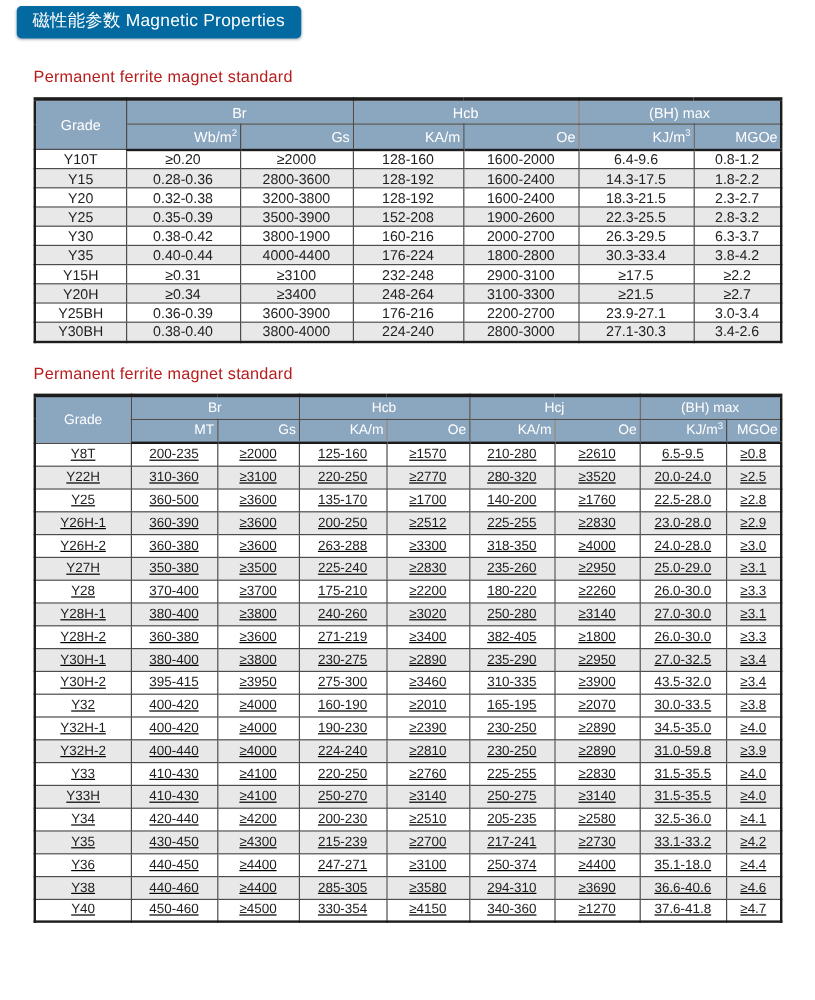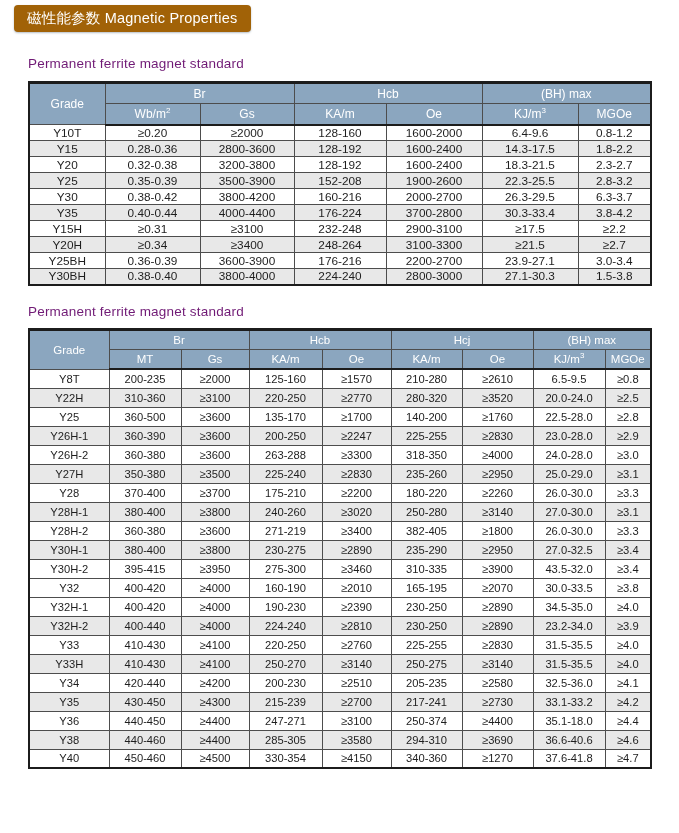--- a/index.html
+++ b/index.html
@@ -4,32 +4,32 @@
 <style>
   html,body { margin:0; padding:0; background:#ffffff; }
   body {
     width:679px; height:833px; overflow:hidden;
     font-family:"Liberation Sans", sans-serif;
     -webkit-font-smoothing:antialiased;
   }
   .title-bar {
     display:inline-block;
     margin:5px 0 0 14px;
-    background:#a16207;
+    background:#0369a1;
     color:#ffffff;
     font-size:14.5px;
     line-height:17px;
     padding:5px 14px 5px 13px;
     border-radius:4px;
     box-shadow:0 1px 2px rgba(90,110,130,0.45);
     letter-spacing:0.2px;
   }
   .section-heading {
     margin:24px 0 10px 28px;
-    color:#701a75;
+    color:#b91c1c;
     font-size:13.5px;
     font-weight:normal;
     letter-spacing:0.2px;
   }
   .section-heading.second { margin-top:18px; margin-bottom:9px; }
   table {
     border-collapse:collapse;
     table-layout:fixed;
     margin-left:28px;
     width:622px;
@@ -42,30 +42,30 @@
     vertical-align:middle;
     padding:0 2px;
     white-space:nowrap;
     overflow:hidden;
   }
   thead th {
     background:#8ba6bf;
     color:#ffffff;
     font-weight:normal;
   }
-  thead tr:last-child th { border-bottom:2px solid #1c1c1c; }
+  thead tr:last-child th { border-bottom:2px solid #1c1c1c;text-align:right; }
   td { color:#1e1e1e; }
   tr.shade td { background:#e8e8e8; }
   .t1 thead tr { height:21px; }
   .t1 thead th { font-size:12px; }
   .t1 tbody tr { height:16px; }
   .t1 td { font-size:11.8px; }
   .t2 thead tr { height:20px; }
   .t2 thead th { font-size:11.5px; }
-  .t2 tbody tr { height:19px; }
+  .t2 tbody tr { height:19px;text-decoration:underline; }
   .t2 td { font-size:11.2px; }
   sup { font-size:8px; line-height:0; }
 </style>
 </head>
 <body>
 
 <div>
 
   <div class="title-bar">磁性能参数  Magnetic Properties</div>
 
@@ -135,33 +135,33 @@
           <td>3500-3900</td>
           <td>152-208</td>
           <td>1900-2600</td>
           <td>22.3-25.5</td>
           <td>2.8-3.2</td>
         </tr>
 
         <tr>
           <td>Y30</td>
           <td>0.38-0.42</td>
-          <td>3800-4200</td>
+          <td>3800-1900</td>
           <td>160-216</td>
           <td>2000-2700</td>
           <td>26.3-29.5</td>
           <td>6.3-3.7</td>
         </tr>
 
         <tr class="shade">
           <td>Y35</td>
           <td>0.40-0.44</td>
           <td>4000-4400</td>
           <td>176-224</td>
-          <td>3700-2800</td>
+          <td>1800-2800</td>
           <td>30.3-33.4</td>
           <td>3.8-4.2</td>
         </tr>
 
         <tr>
           <td>Y15H</td>
           <td>≥0.31</td>
           <td>≥3100</td>
           <td>232-248</td>
           <td>2900-3100</td>
@@ -189,21 +189,21 @@
           <td>3.0-3.4</td>
         </tr>
 
         <tr class="shade">
           <td>Y30BH</td>
           <td>0.38-0.40</td>
           <td>3800-4000</td>
           <td>224-240</td>
           <td>2800-3000</td>
           <td>27.1-30.3</td>
-          <td>1.5-3.8</td>
+          <td>3.4-2.6</td>
         </tr>
       </tbody>
   </table>
 
   <div class="section-heading second">Permanent ferrite magnet standard</div>
 
   <table class="t2">
     <colgroup>
       <col style="width:80px">
         <col style="width:72px">
@@ -270,21 +270,21 @@
           <td>≥1760</td>
           <td>22.5-28.0</td>
           <td>≥2.8</td>
         </tr>
 
         <tr class="shade">
           <td>Y26H-1</td>
           <td>360-390</td>
           <td>≥3600</td>
           <td>200-250</td>
-          <td>≥2247</td>
+          <td>≥2512</td>
           <td>225-255</td>
           <td>≥2830</td>
           <td>23.0-28.0</td>
           <td>≥2.9</td>
         </tr>
 
         <tr>
           <td>Y26H-2</td>
           <td>360-380</td>
           <td>≥3600</td>
@@ -393,21 +393,21 @@
         </tr>
 
         <tr class="shade">
           <td>Y32H-2</td>
           <td>400-440</td>
           <td>≥4000</td>
           <td>224-240</td>
           <td>≥2810</td>
           <td>230-250</td>
           <td>≥2890</td>
-          <td>23.2-34.0</td>
+          <td>31.0-59.8</td>
           <td>≥3.9</td>
         </tr>
 
         <tr>
           <td>Y33</td>
           <td>410-430</td>
           <td>≥4100</td>
           <td>220-250</td>
           <td>≥2760</td>
           <td>225-255</td>

